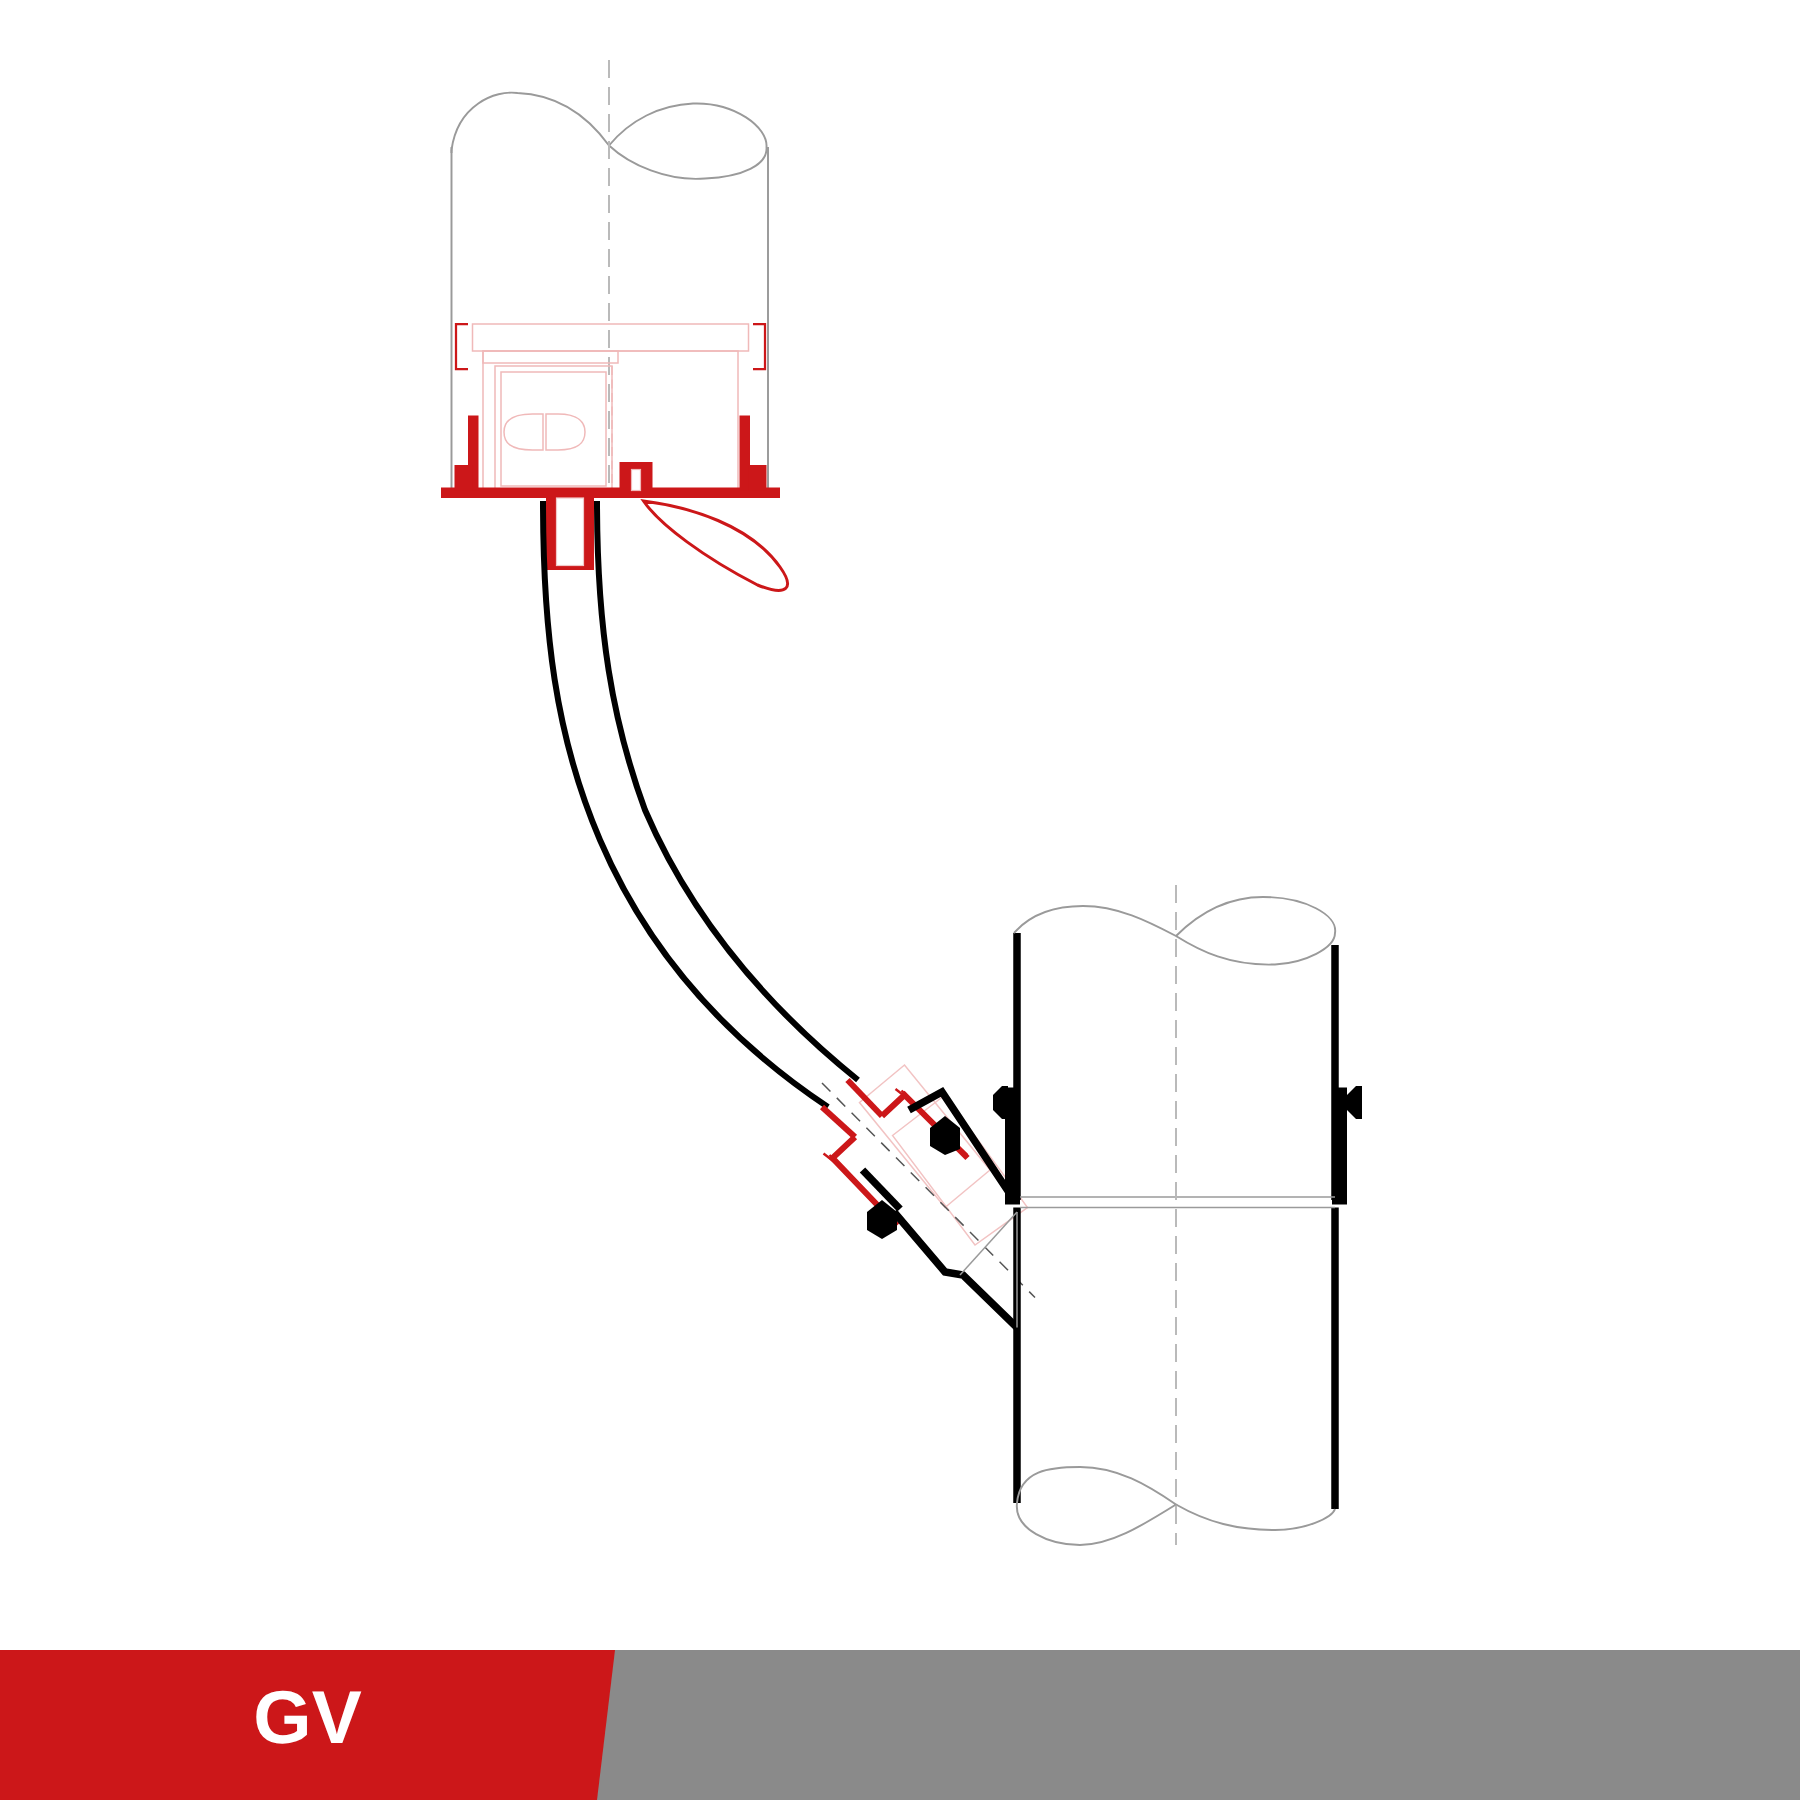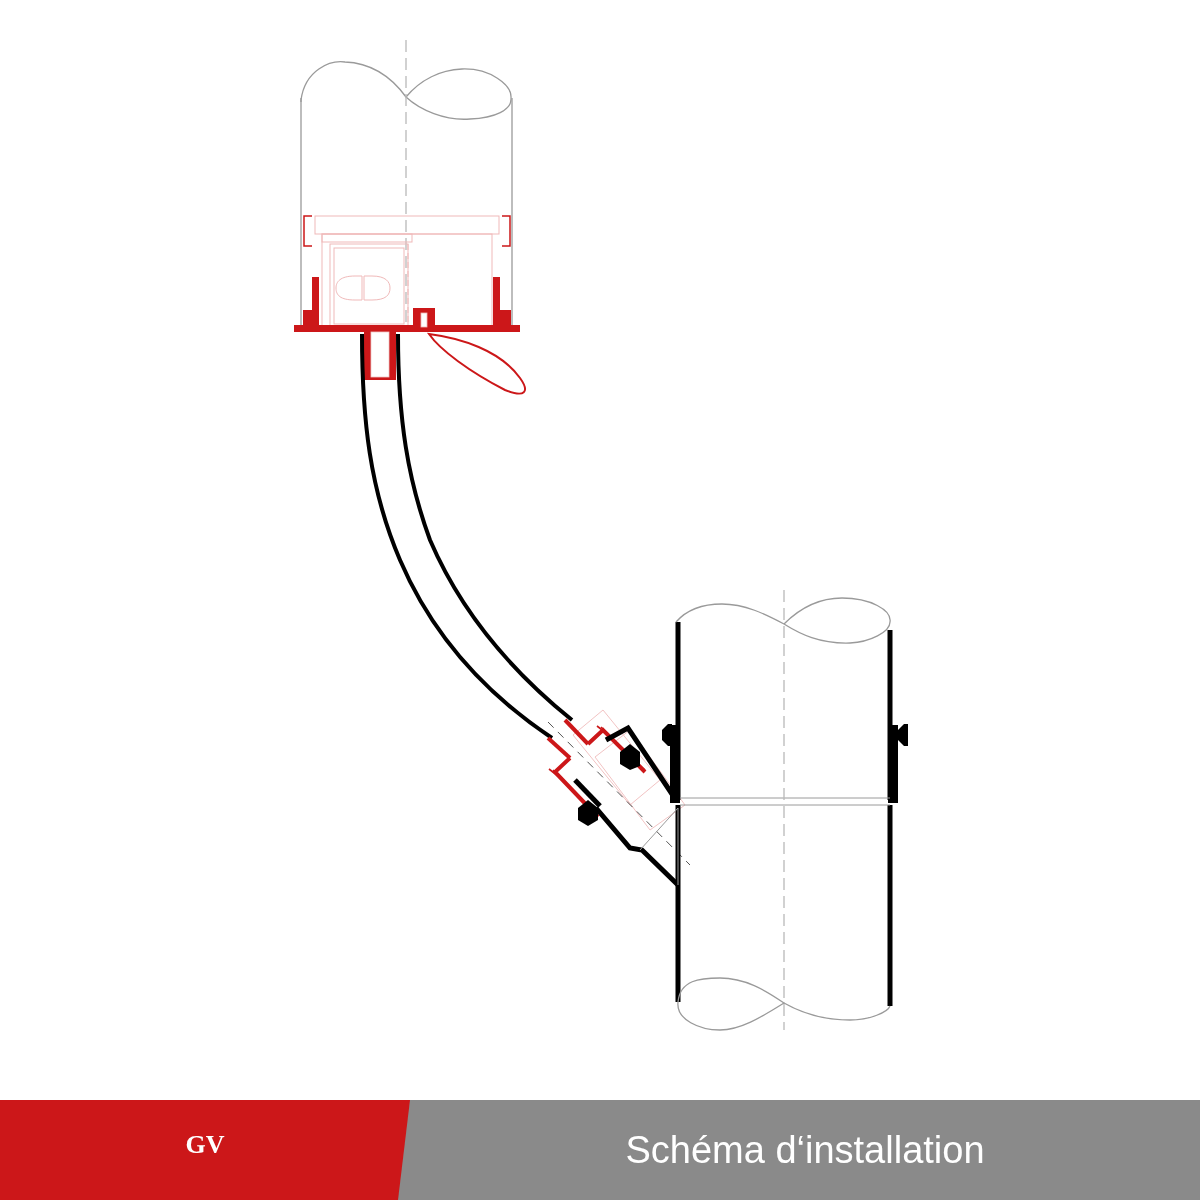--- a/index.html
+++ b/index.html
@@ -2,21 +2,21 @@
 <html><head>
 <meta charset="utf-8">
 <style>
   html, body { margin:0; padding:0; background:#ffffff; }
   body { width:1200px; height:1200px; position:relative; overflow:hidden; font-family:"Liberation Sans", sans-serif; }
   #diagram { position:absolute; left:0; top:0; width:1200px; height:1100px; }
   #footer { position:absolute; left:0; top:1100px; width:1200px; height:100px; background:#8a8a8a; }
   #footer-red { position:absolute; left:0; top:0; width:410px; height:100px; background:#cc1719;
     clip-path: polygon(0 0, 410px 0, 398px 100px, 0 100px); }
   #footer-code { position:absolute; left:0; top:0; width:410px; height:90px; display:flex; align-items:center; justify-content:center;
-    color:#fff; font-size:26px; font-weight:bold; letter-spacing:0px; padding-right:0px; box-sizing:border-box;font-family:Liberation Serif, serif; }
+    color:#fff; font-size:50px; font-weight:bold; letter-spacing:0px; padding-right:0px; box-sizing:border-box; }
   #footer-title { position:absolute; left:420px; top:0; width:770px; height:100px; display:flex; align-items:center; justify-content:center;
     color:#fff; font-size:38px; font-weight:normal; }
 </style>
 </head>
 <body>
 
 <svg id="diagram" viewBox="0 0 1200 1100" xmlns="http://www.w3.org/2000/svg">
 
   <g fill="none" stroke="#9a9a9a" stroke-width="1.3">
     <line x1="301" y1="98" x2="301" y2="330"></line>
@@ -128,14 +128,13 @@
         <line x1="678" y1="808" x2="640" y2="850"></line>
         <line x1="678" y1="808" x2="678" y2="885"></line>
       </g>
     </g>
   </g>
 </svg>
 
 <div id="footer">
   <div id="footer-red"></div>
   <div id="footer-code">GV</div>
-  <div id="footer-title">Schéma d‘installation</div>
 </div>
 
 </body></html>

